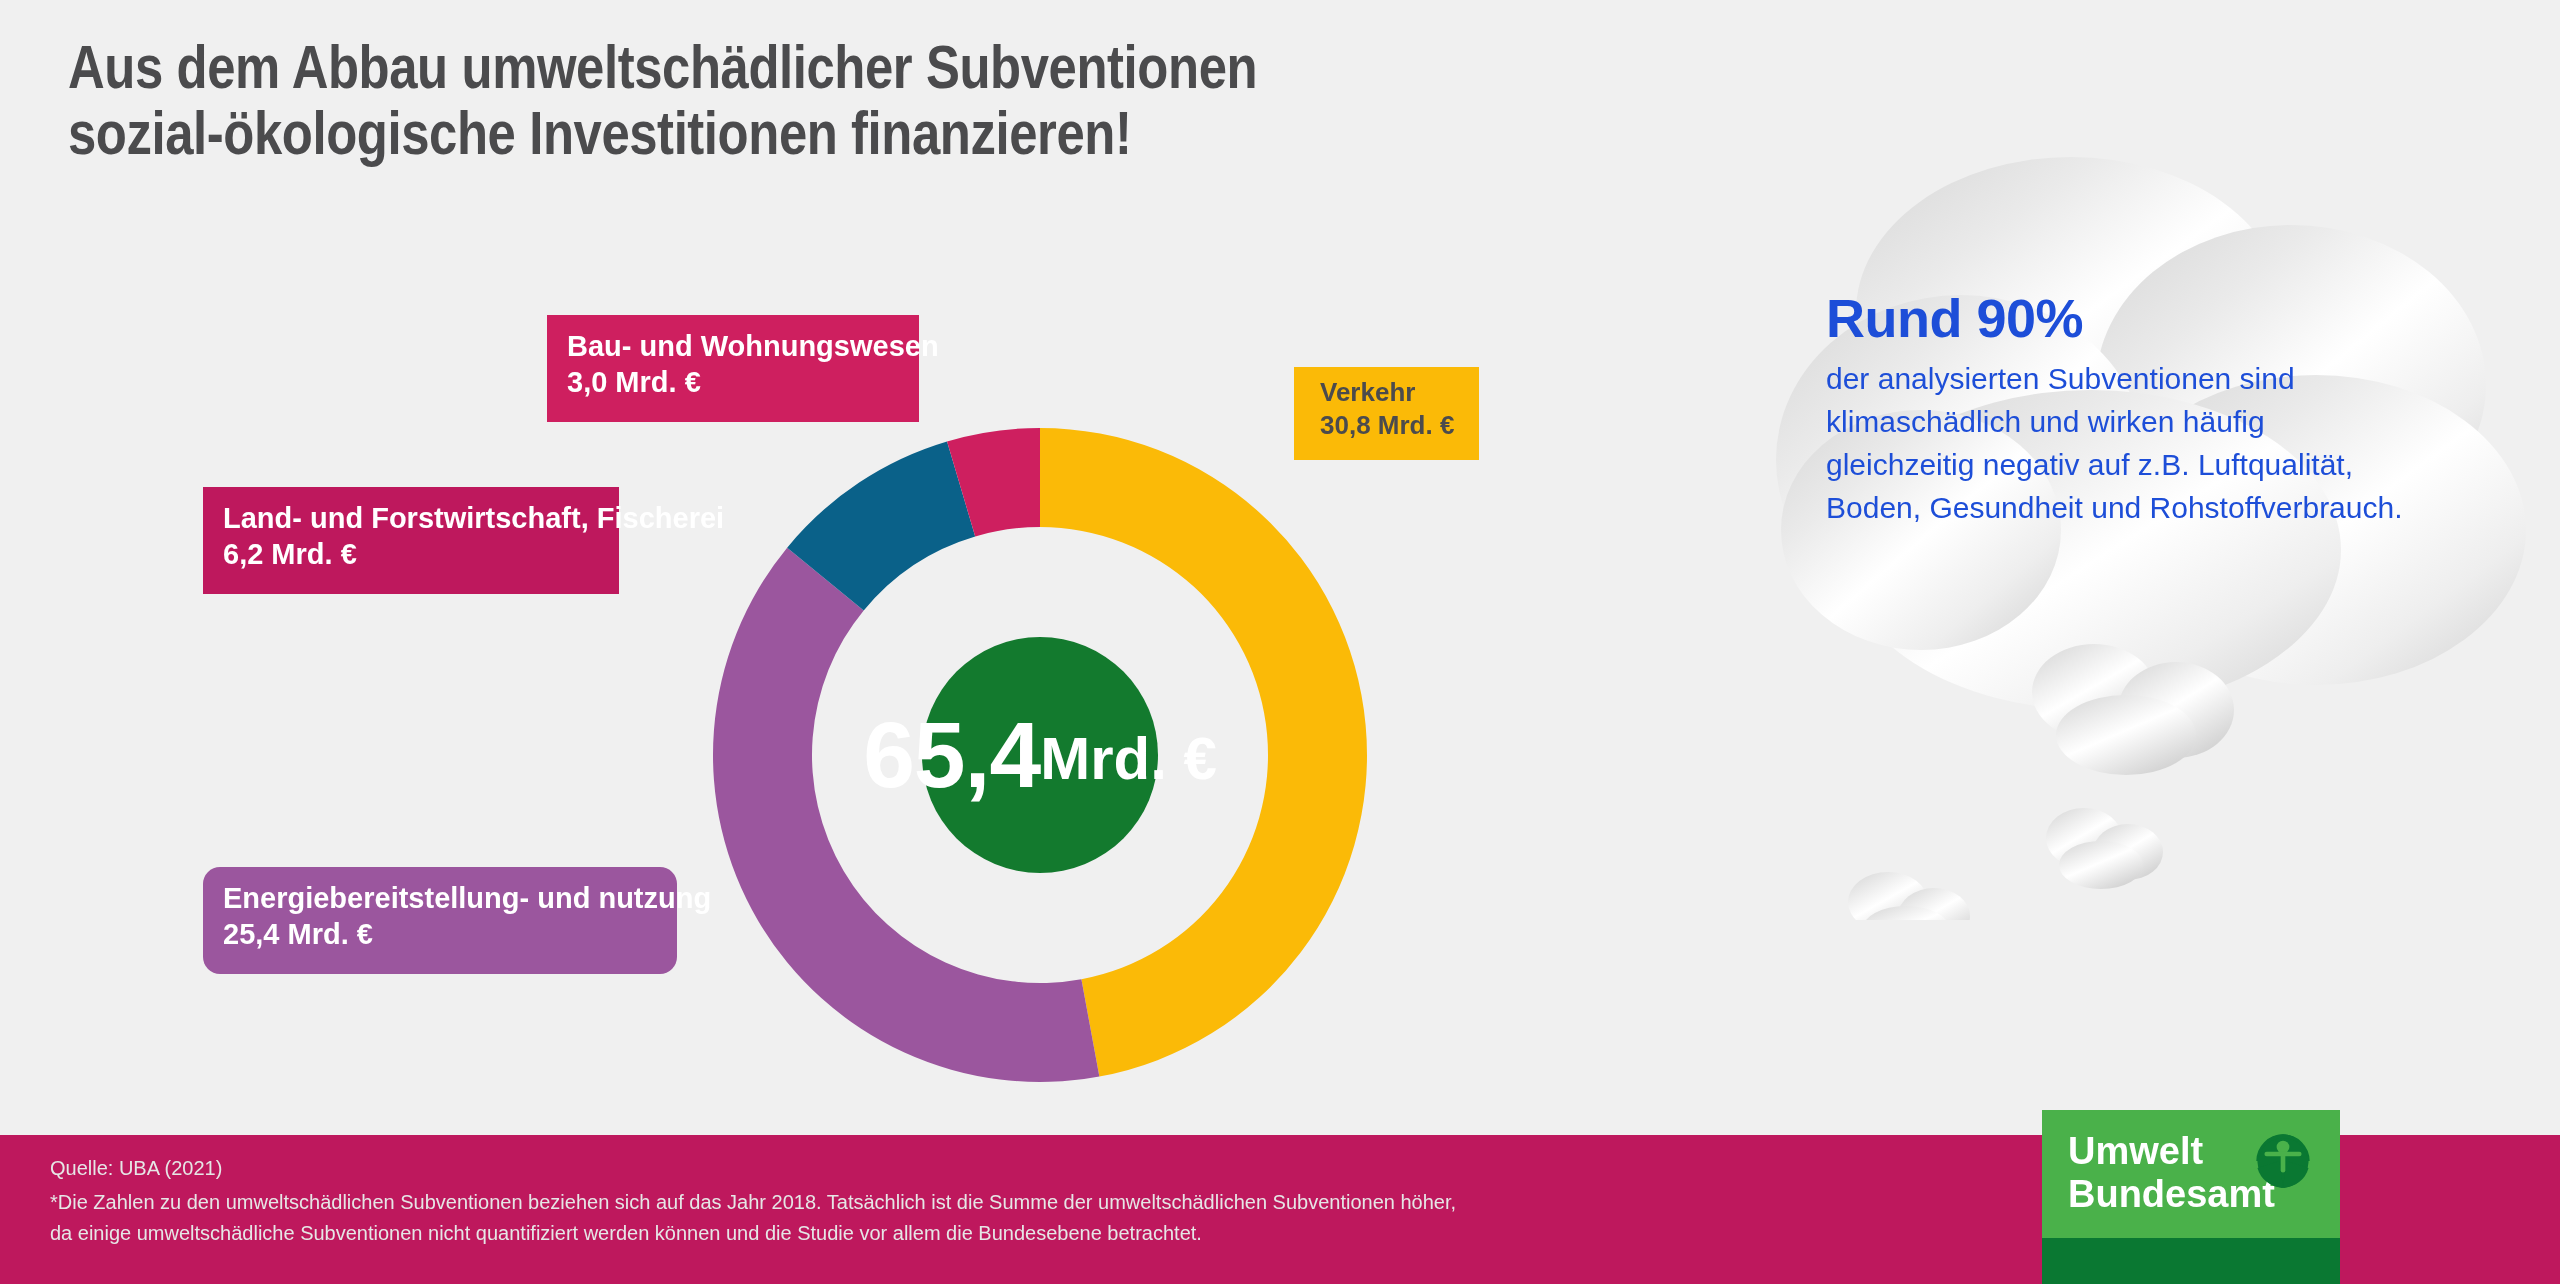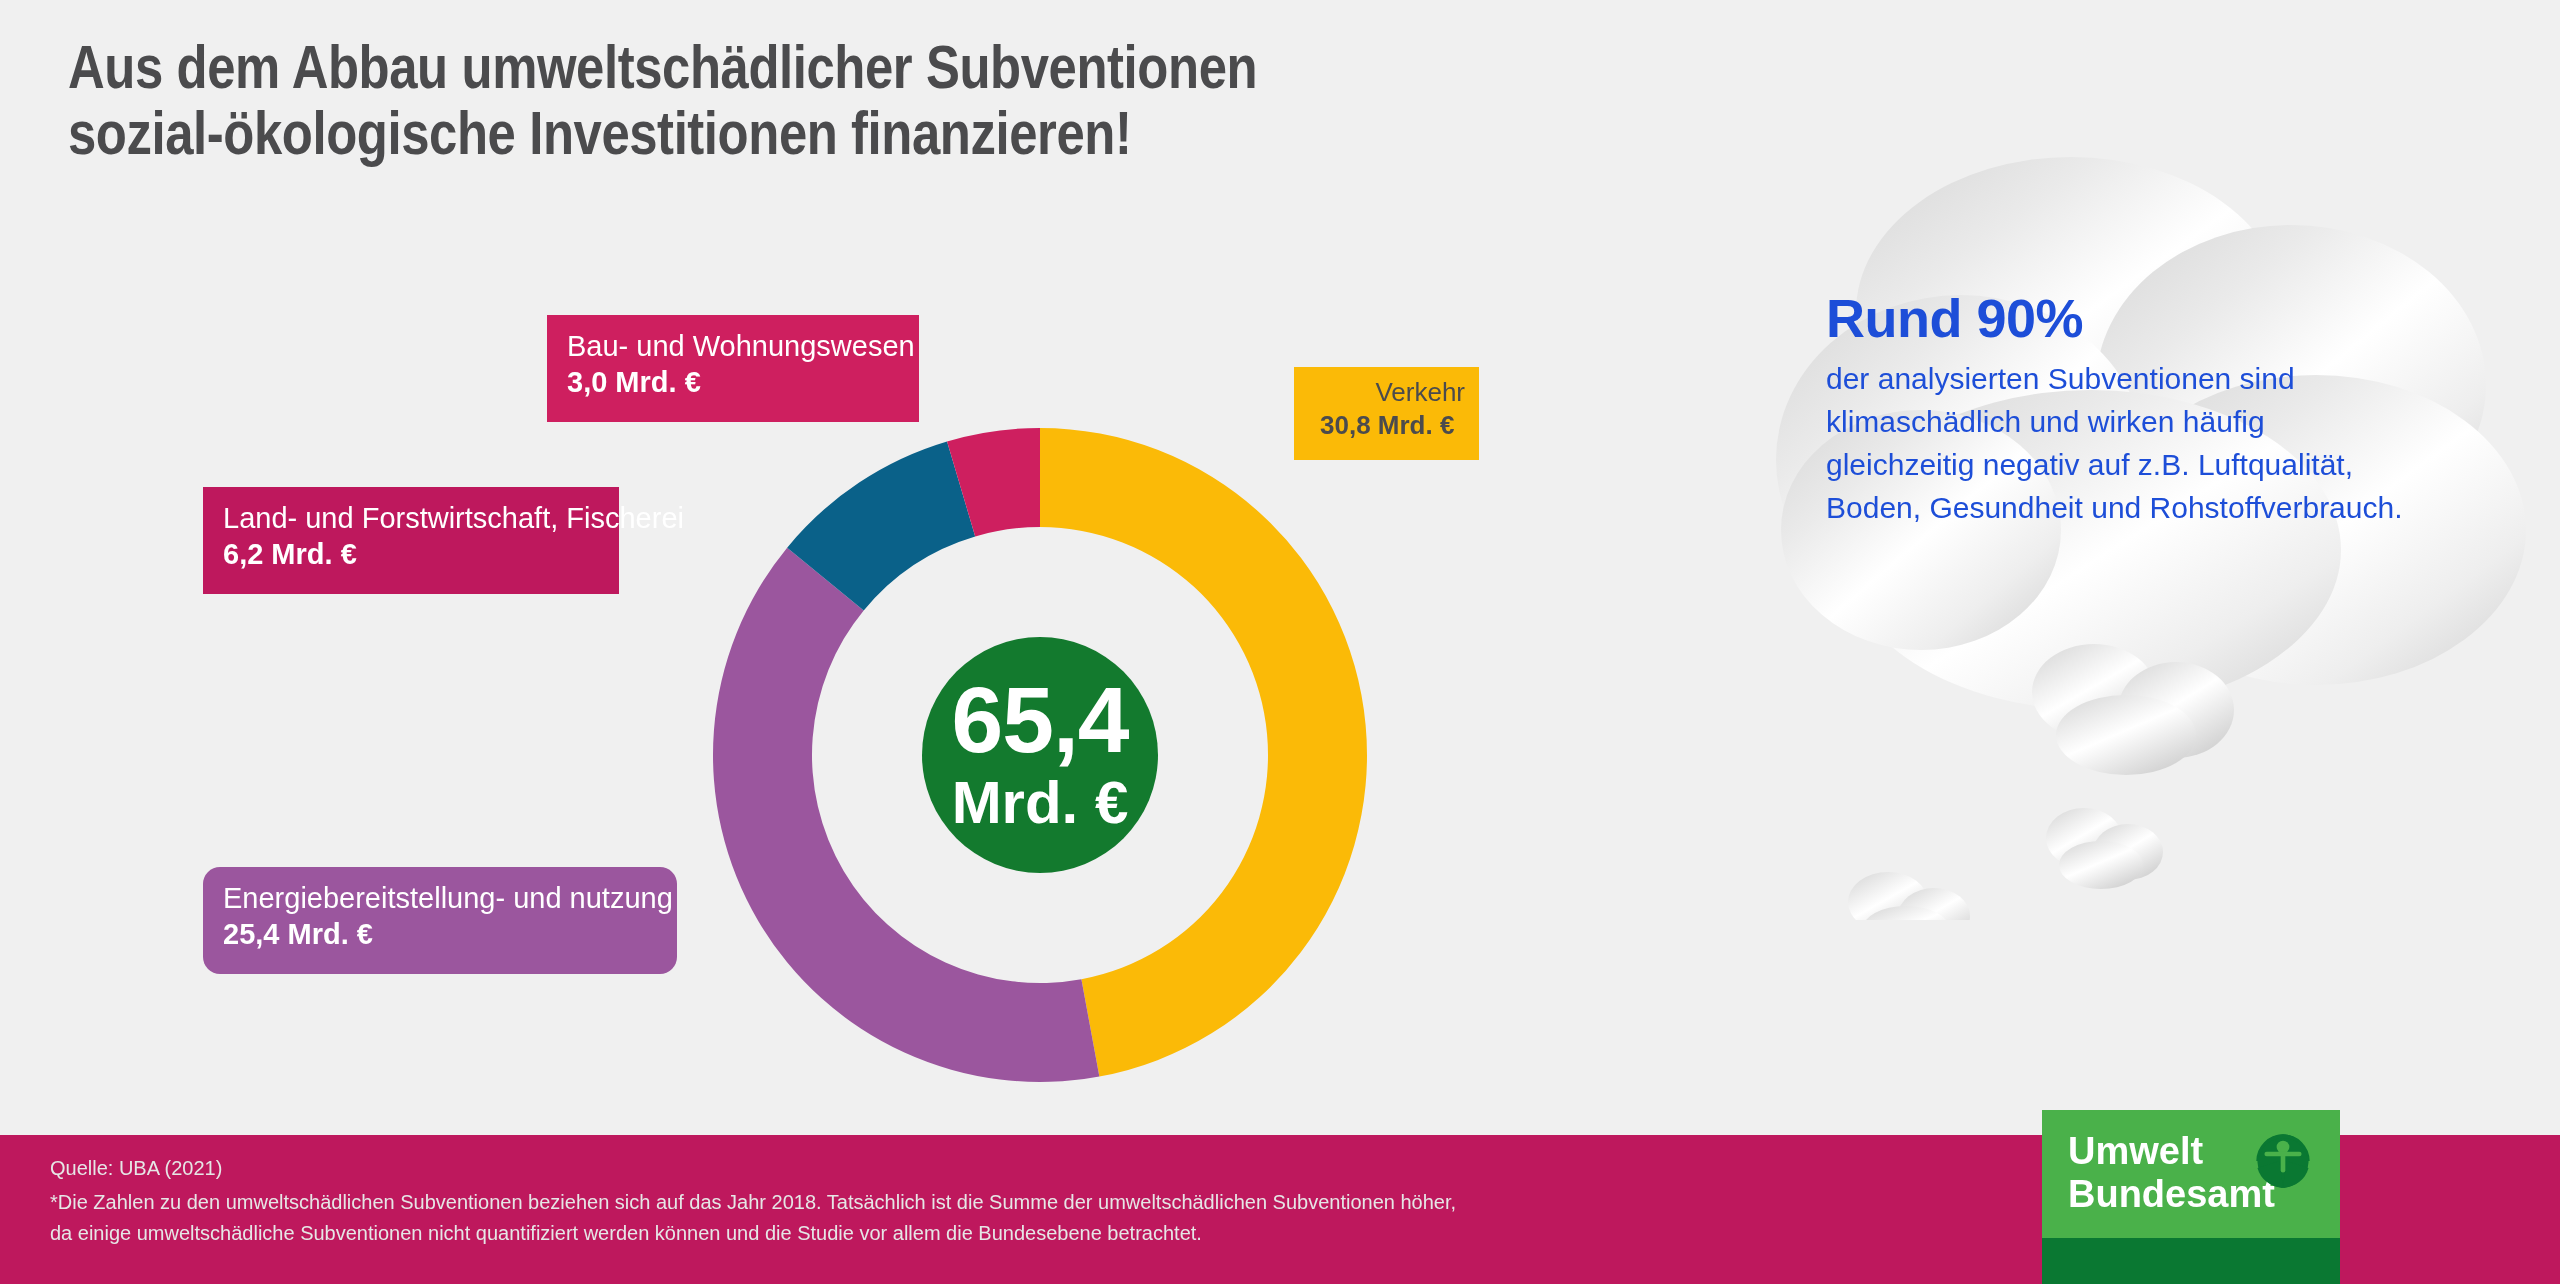--- a/index.html
+++ b/index.html
@@ -28,36 +28,35 @@
   #title .tline{ display:block; }
 
   
   #donut-wrap{
     position:absolute; left:700px; top:415px;
     width:680px; height:680px;
   }
   #donut-svg{ display:block; width:680px; height:680px; }
   #donut-center-label{
     position:absolute; left:0; top:0; width:680px; height:680px;
-    display:flex; flex-direction:column; align-items:center; justify-content:center;
+    display:flex; flex-direction:row; align-items:center; justify-content:center;
     color:#ffffff; font-weight:700; pointer-events:none;
   }
   #donut-center-label .big{ font-size:93px; line-height:0.95; letter-spacing:-1px; }
   #donut-center-label .small{ font-size:60px; line-height:1.05; margin-top:6px; }
 
   
   .legend-box{
     position:absolute;
     padding:14px 20px 18px 20px;
     color:#ffffff;
   }
   .legend-box .lbl{
-    font-size:29px; font-weight:400; line-height:1.18;
+    font-size:29px; font-weight:700; line-height:1.18;
     white-space:nowrap;
-    text-align:right;
   }
   .legend-box .val{
     font-size:29px; font-weight:700; line-height:1.18; margin-top:2px;
     white-space:nowrap;
   }
   #legend-bau{ left:547px; top:315px; width:372px; height:107px; background:#ce1f5f; }
   #legend-land{ left:203px; top:487px; width:416px; height:107px; background:#be185d; }
   #legend-energie{ left:203px; top:867px; width:474px; height:107px; background:#9b569e;border-radius:17px; }
   #legend-verkehr{
     left:1294px; top:367px; width:185px; height:93px; background:#fbba07;

